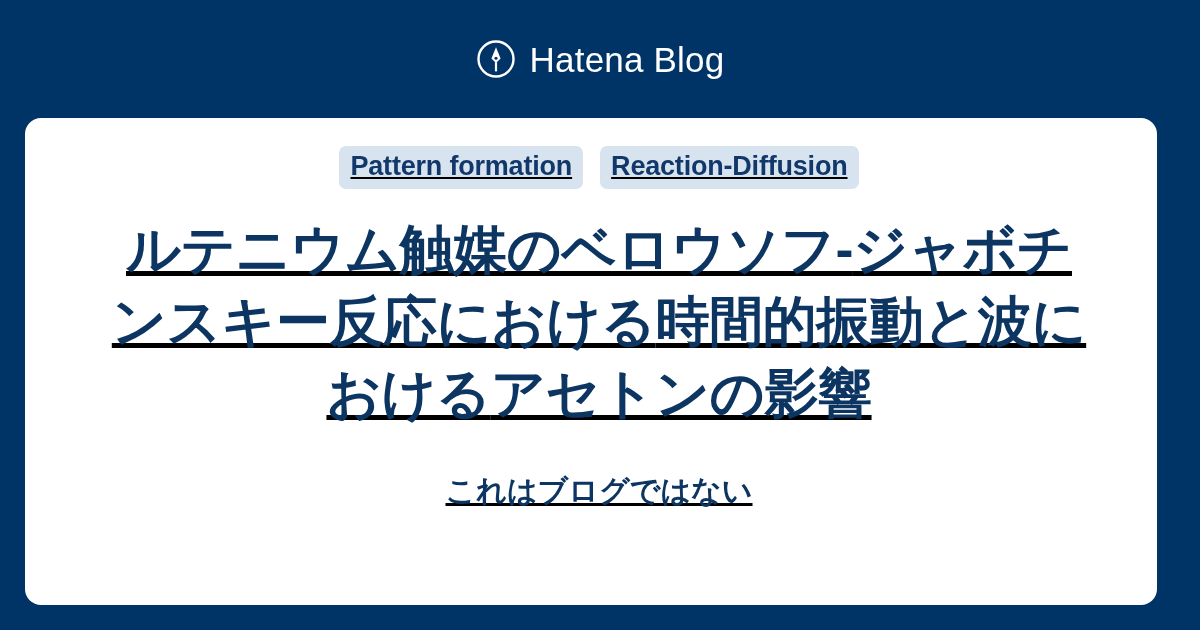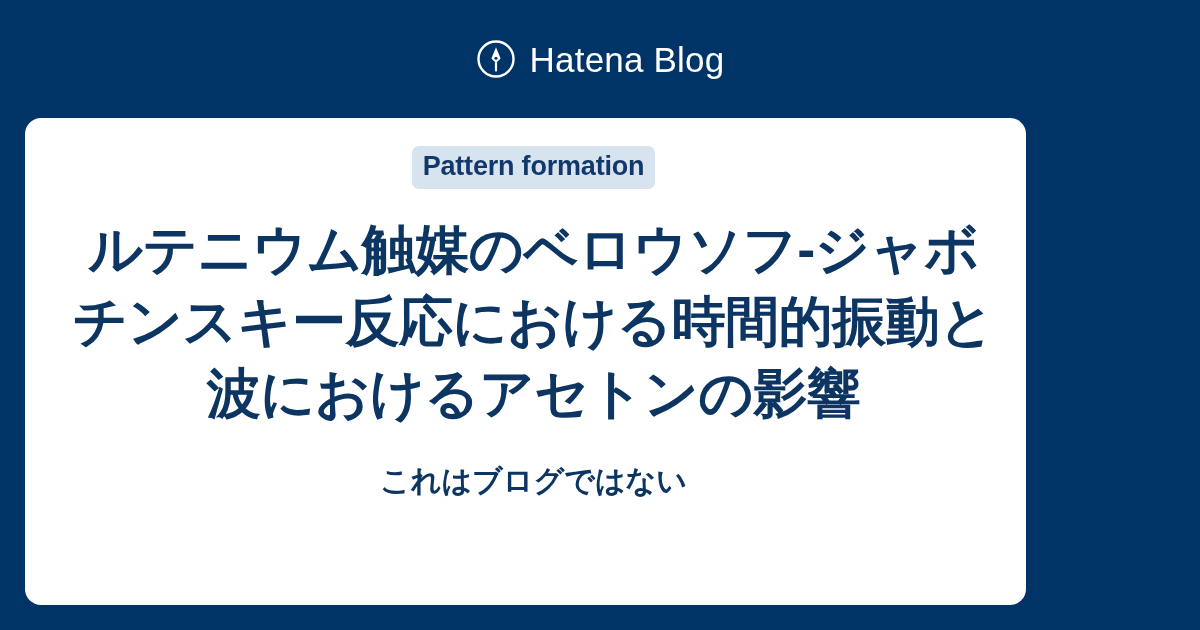--- a/index.html
+++ b/index.html
@@ -50,29 +50,30 @@
     letter-spacing: 0.2px;
     line-height: 1;
     white-space: nowrap;
   }
 
   
   .card {
     position: absolute;
     left: 25px;
     top: 118px;
-    width: 1001px;
+    width: 1132px;
     height: 487px;
     background: #ffffff;
     border-radius: 16px;
     box-sizing: border-box;
     display: flex;
     flex-direction: column;
     align-items: center;
     padding: 28px 24px 0 40px;
+    text-decoration: underline;
   }
 
   
   .tag-row {
     display: flex;
     flex-direction: row;
     align-items: center;
     justify-content: center;
     gap: 17px;
     margin-bottom: 16px;
@@ -98,21 +99,21 @@
     font-weight: 700;
     line-height: 72px;
     text-align: center;
     letter-spacing: -0.5px;
     max-width: 1000px;
     word-break: break-all;
   }
 
   
   .blog-name {
-    margin-top: 24px;
+    margin-top: 34px;
     color: #0d3562;
     font-size: 30px;
     font-weight: 700;
     line-height: 1.3;
     text-align: center;
     letter-spacing: 0px;
   }
 </style>
 </head>
 <body>
@@ -128,20 +129,21 @@
         <circle cx="20" cy="19.2" r="1.55" fill="#003366"></circle>
       </svg>
     </span>
     <span class="brand-name">Hatena Blog</span>
   </div>
 
   <div class="card">
 
     <div class="tag-row">
       <span class="tag">Pattern formation</span>
+      <span class="tag">Reaction-Diffusion</span>
     </div>
 
     <h1 class="entry-title">
       <span class="title-line">ルテニウム触媒のベロウソフ-</span><wbr>
       <span class="title-line">ジャボチンスキー反応における</span><wbr>
       <span class="title-line">時間的振動と波における</span><wbr>
       <span class="title-line">アセトンの影響</span>
     </h1>
 
     <div class="blog-name">これはブログではない</div>

